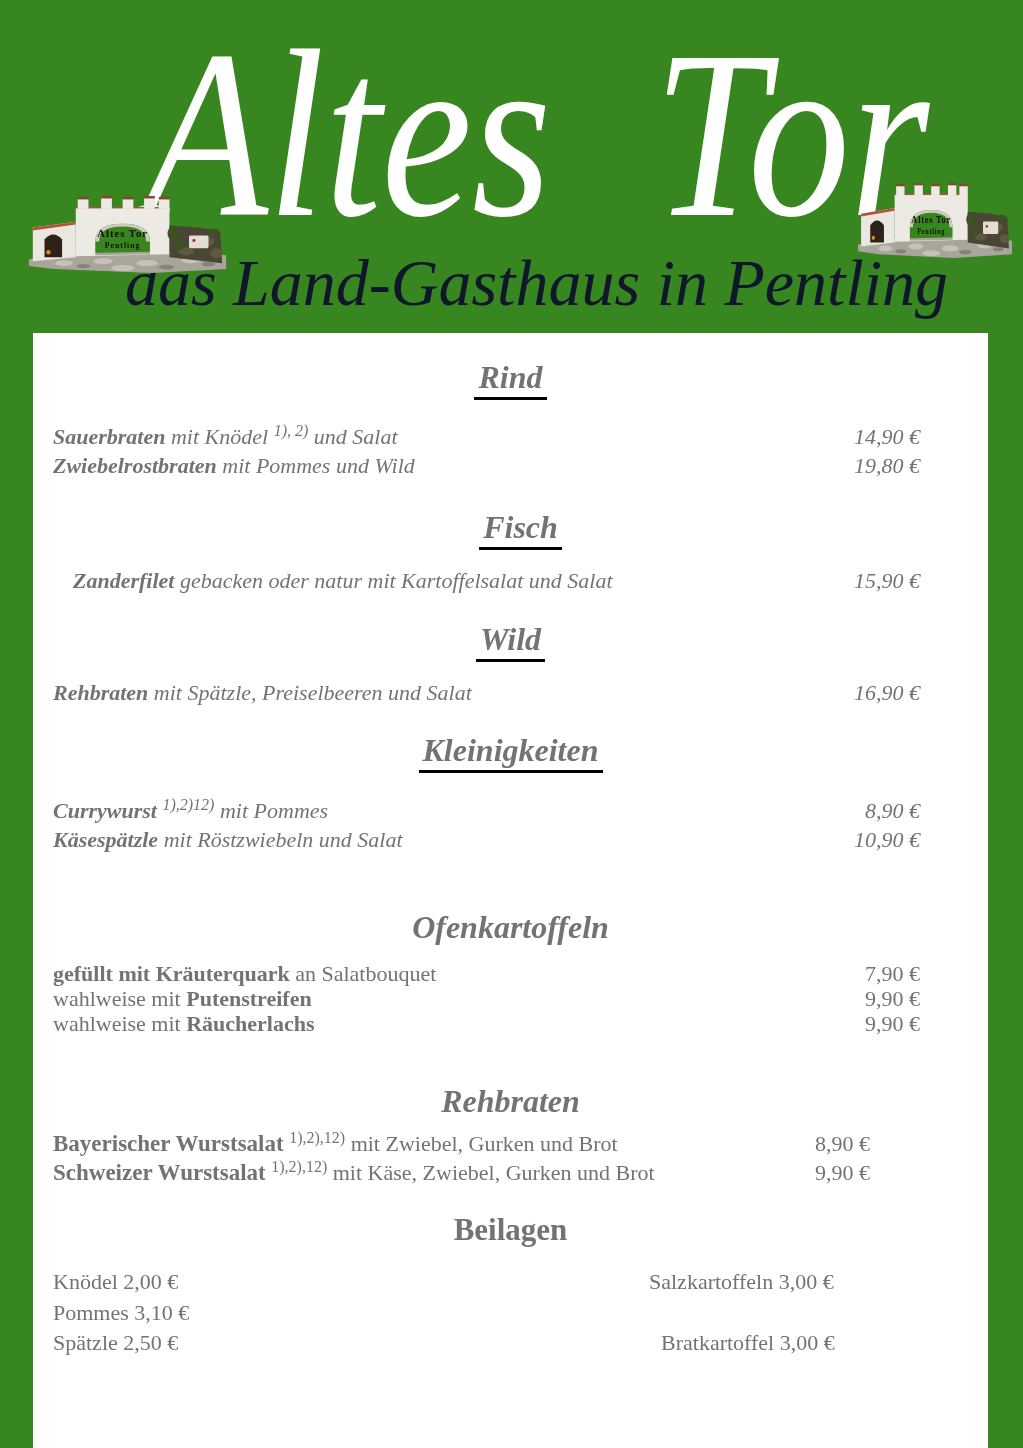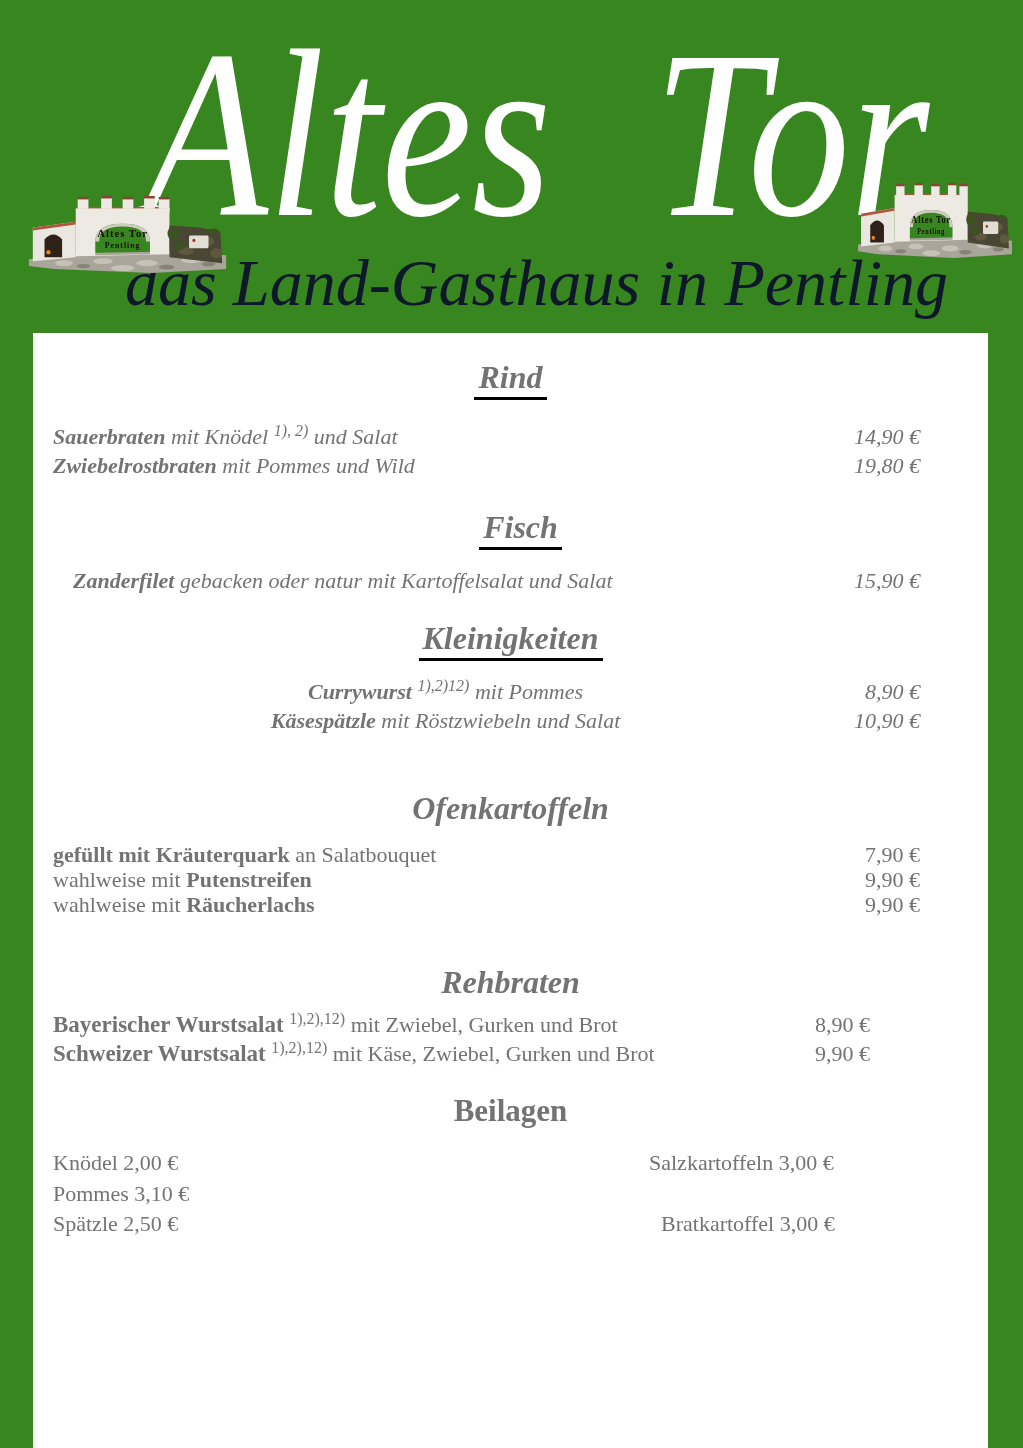--- a/index.html
+++ b/index.html
@@ -49,21 +49,21 @@
   }
   .style-italic .item{font-style:italic;}
   .item .price{position:absolute;right:68px;top:0;padding-right:0;}
   .sec-brotzeiten .item .price{right:118px;}
   .sec-brotzeiten .item b{font-size:23px;}
   .sup{font-size:16px;position:relative;top:-8px;}
   
   .sec-rind{margin-top:26px;}            .sec-rind .items{margin-top:28px;}
   .sec-fisch{margin-top:30px;margin-left:20px;}           .sec-fisch .items{margin-top:22px;}
   .sec-wild{margin-top:27px;}            .sec-wild .items{margin-top:22px;}
-  .sec-kleinigkeiten{margin-top:26px;}   .sec-kleinigkeiten .items{margin-top:22px;text-align:center;}
+  .sec-kleinigkeiten{margin-top:26px;}   .sec-kleinigkeiten .items{margin-top:29px;}
   .sec-ofenkartoffeln{margin-top:56px;}  .sec-ofenkartoffeln .items{margin-top:16px;}
   .sec-ofenkartoffeln .item{line-height:25px;}
   .sec-brotzeiten{margin-top:47px;}      .sec-brotzeiten .items{margin-top:11px;}
   .sec-beilagen{margin-top:24px;}        .sec-beilagen .items{margin-top:20px;}
   .brow{position:relative;padding-left:20px;font-size:22px;line-height:27px;}
   .brow .right-col{position:absolute;left:616px;top:0;}
   .sec-beilagen .brow:nth-child(2){margin-top:4px;}
   .sec-beilagen .brow:nth-child(3){margin-top:3px;}
   .sec-beilagen .brow:nth-child(3) .right-col{left:628px;}
 </style>
@@ -191,20 +191,26 @@
           <div class="item"><span class="item-text"><b>Sauerbraten</b><span> mit Knödel </span><span class="sup">1), 2)</span><span> und Salat</span></span><span class="price">14,90 €</span></div>
           <div class="item"><span class="item-text"><b>Zwiebelrostbraten</b><span> mit Pommes und Wild</span></span><span class="price">19,80 €</span></div>
         </div>
       </div>
       <div class="menu-section sec-fisch style-italic">
         <div class="section-title"><span class="underlined">Fisch</span></div>
         <div class="items">
           <div class="item"><span class="item-text"><b>Zanderfilet</b><span> gebacken oder natur mit Kartoffelsalat und Salat</span></span><span class="price">15,90 €</span></div>
         </div>
       </div>
+      <div class="menu-section sec-wild style-italic">
+        <div class="section-title"><span class="underlined">Wild</span></div>
+        <div class="items">
+          <div class="item"><span class="item-text"><b>Rehbraten</b><span> mit Spätzle, Preiselbeeren und Salat</span></span><span class="price">16,90 €</span></div>
+        </div>
+      </div>
       <div class="menu-section sec-kleinigkeiten style-italic">
         <div class="section-title"><span class="underlined">Kleinigkeiten</span></div>
         <div class="items">
           <div class="item"><span class="item-text"><b>Currywurst</b><span> </span><span class="sup">1),2)12)</span><span> mit Pommes</span></span><span class="price">8,90 €</span></div>
           <div class="item"><span class="item-text"><b>Käsespätzle</b><span> mit Röstzwiebeln und Salat</span></span><span class="price">10,90 €</span></div>
         </div>
       </div>
       <div class="menu-section sec-ofenkartoffeln style-upright">
         <div class="section-title"><span class="">Ofenkartoffeln</span></div>
         <div class="items">

